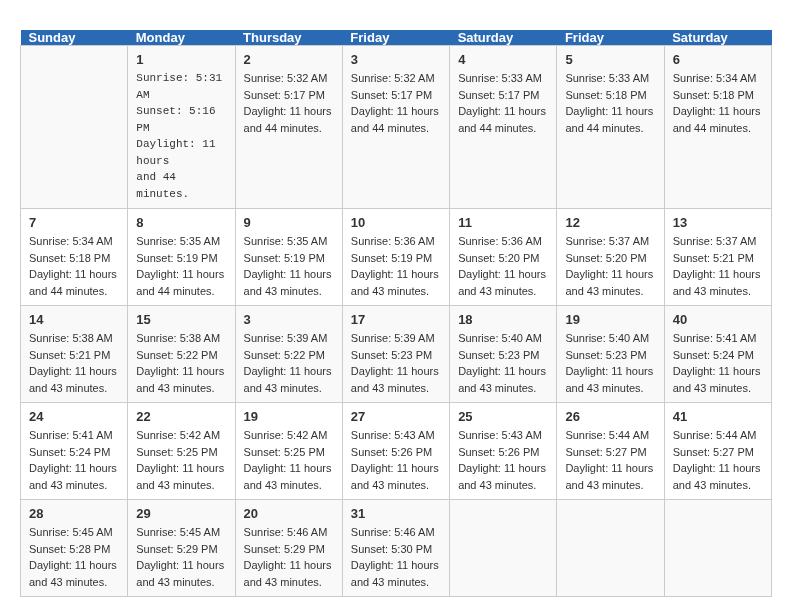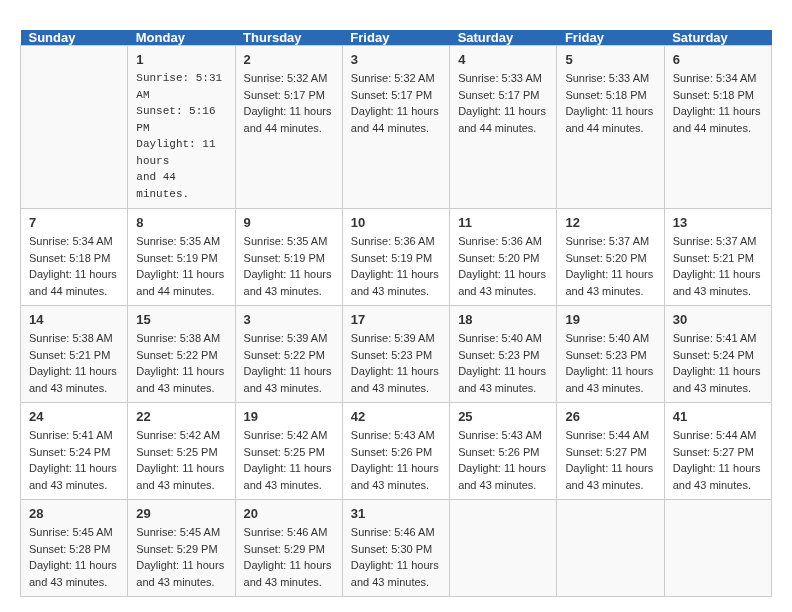--- a/index.html
+++ b/index.html
@@ -234,21 +234,21 @@
 and 43 minutes.</div>
         </td>
         <td>
           <div class="day-number">19</div>
           <div class="day-info" style="white-space: pre-line;">Sunrise: 5:40 AM
 Sunset: 5:23 PM
 Daylight: 11 hours
 and 43 minutes.</div>
         </td>
         <td>
-          <div class="day-number">30</div>
+          <div class="day-number">40</div>
           <div class="day-info" style="white-space: pre-line;">Sunrise: 5:41 AM
 Sunset: 5:24 PM
 Daylight: 11 hours
 and 43 minutes.</div>
         </td>
       </tr>
       <tr>
         <td>
           <div class="day-number">24</div>
           <div class="day-info" style="white-space: pre-line;">Sunrise: 5:41 AM
@@ -264,21 +264,21 @@
 and 43 minutes.</div>
         </td>
         <td>
           <div class="day-number">19</div>
           <div class="day-info" style="white-space: pre-line;">Sunrise: 5:42 AM
 Sunset: 5:25 PM
 Daylight: 11 hours
 and 43 minutes.</div>
         </td>
         <td>
-          <div class="day-number">42</div>
+          <div class="day-number">27</div>
           <div class="day-info" style="white-space: pre-line;">Sunrise: 5:43 AM
 Sunset: 5:26 PM
 Daylight: 11 hours
 and 43 minutes.</div>
         </td>
         <td>
           <div class="day-number">25</div>
           <div class="day-info" style="white-space: pre-line;">Sunrise: 5:43 AM
 Sunset: 5:26 PM
 Daylight: 11 hours

